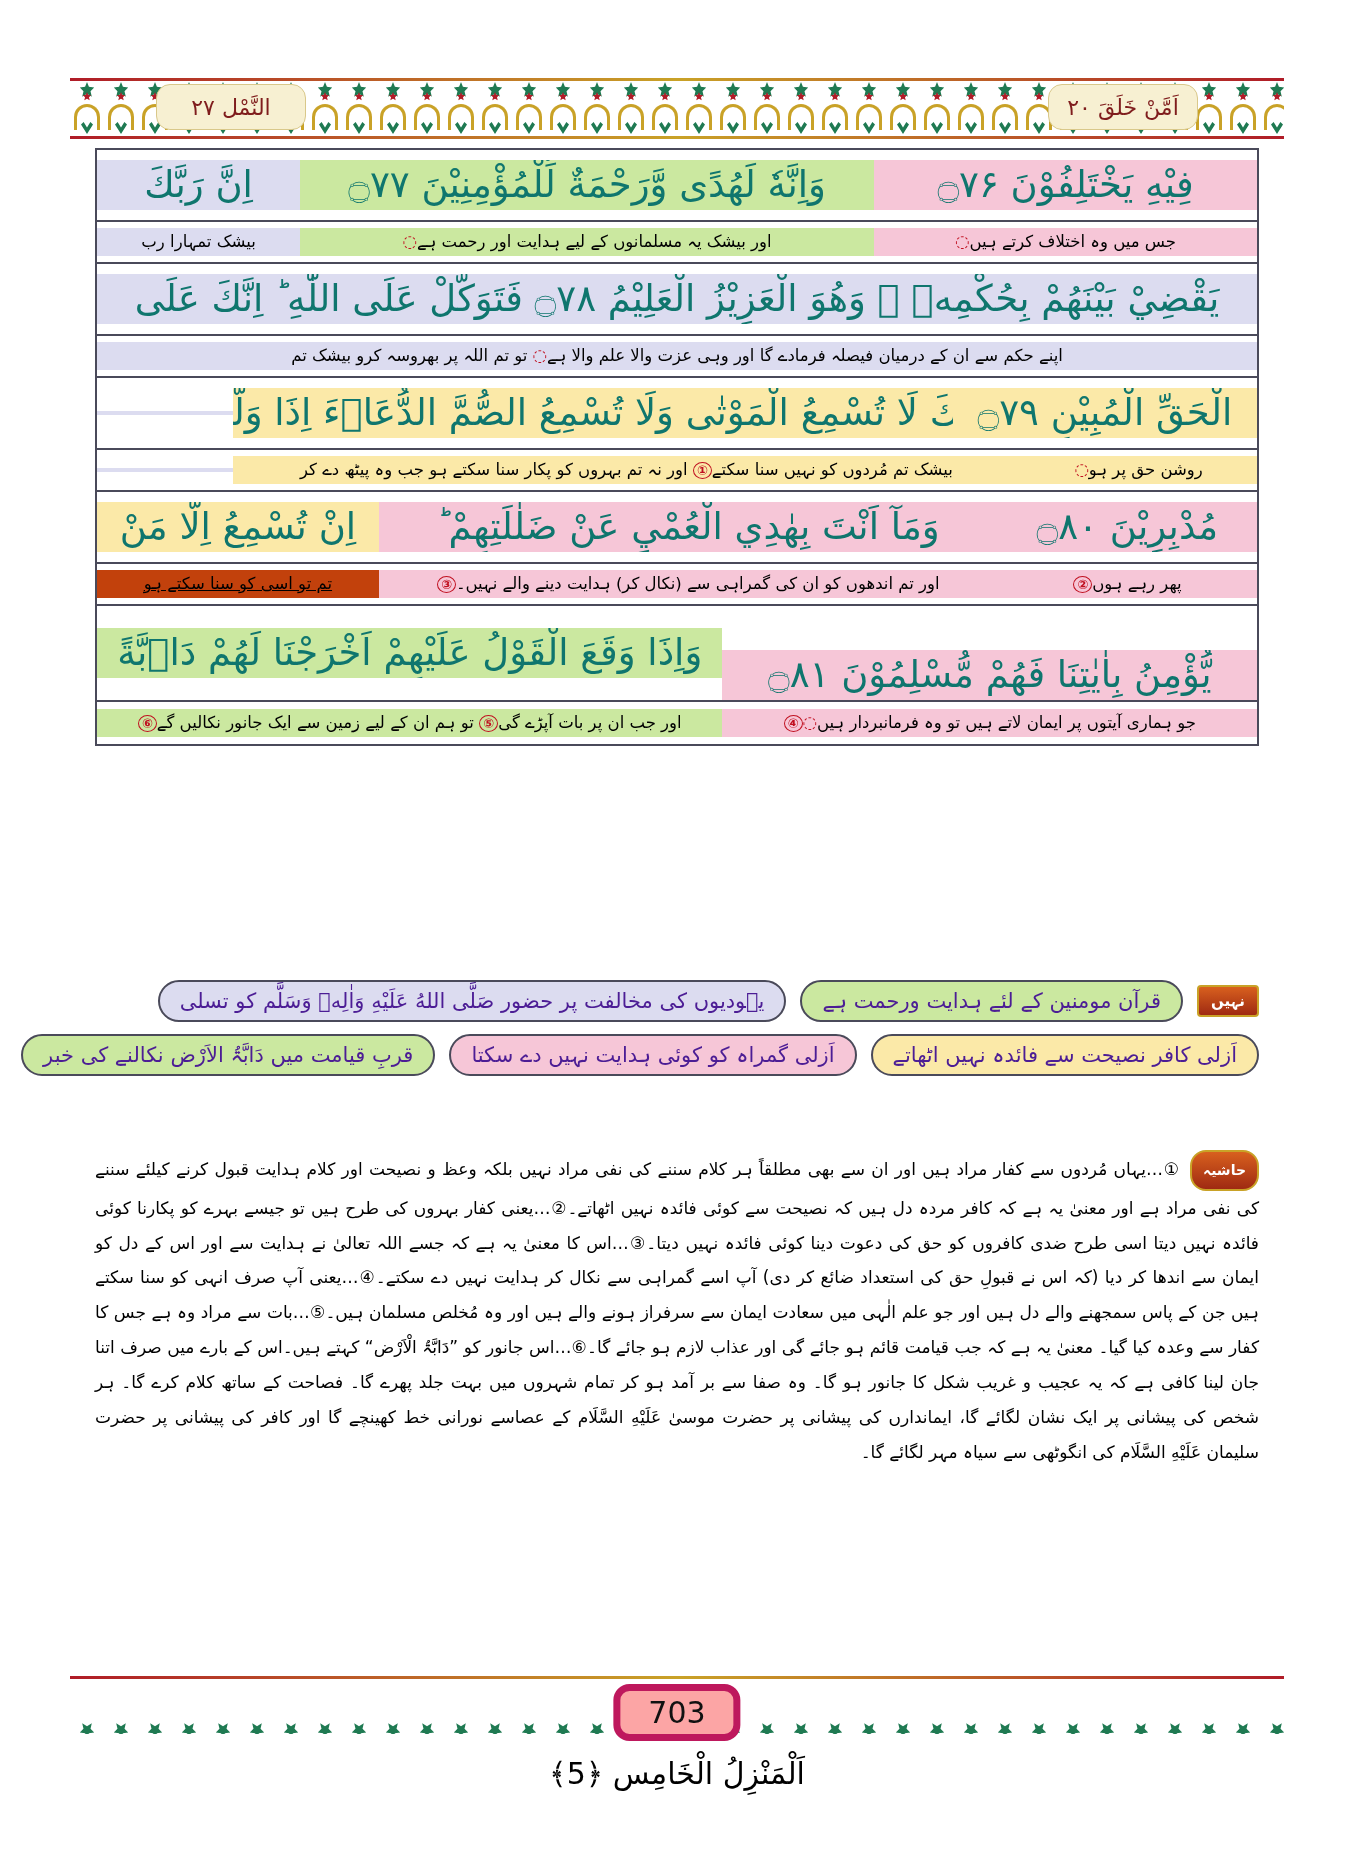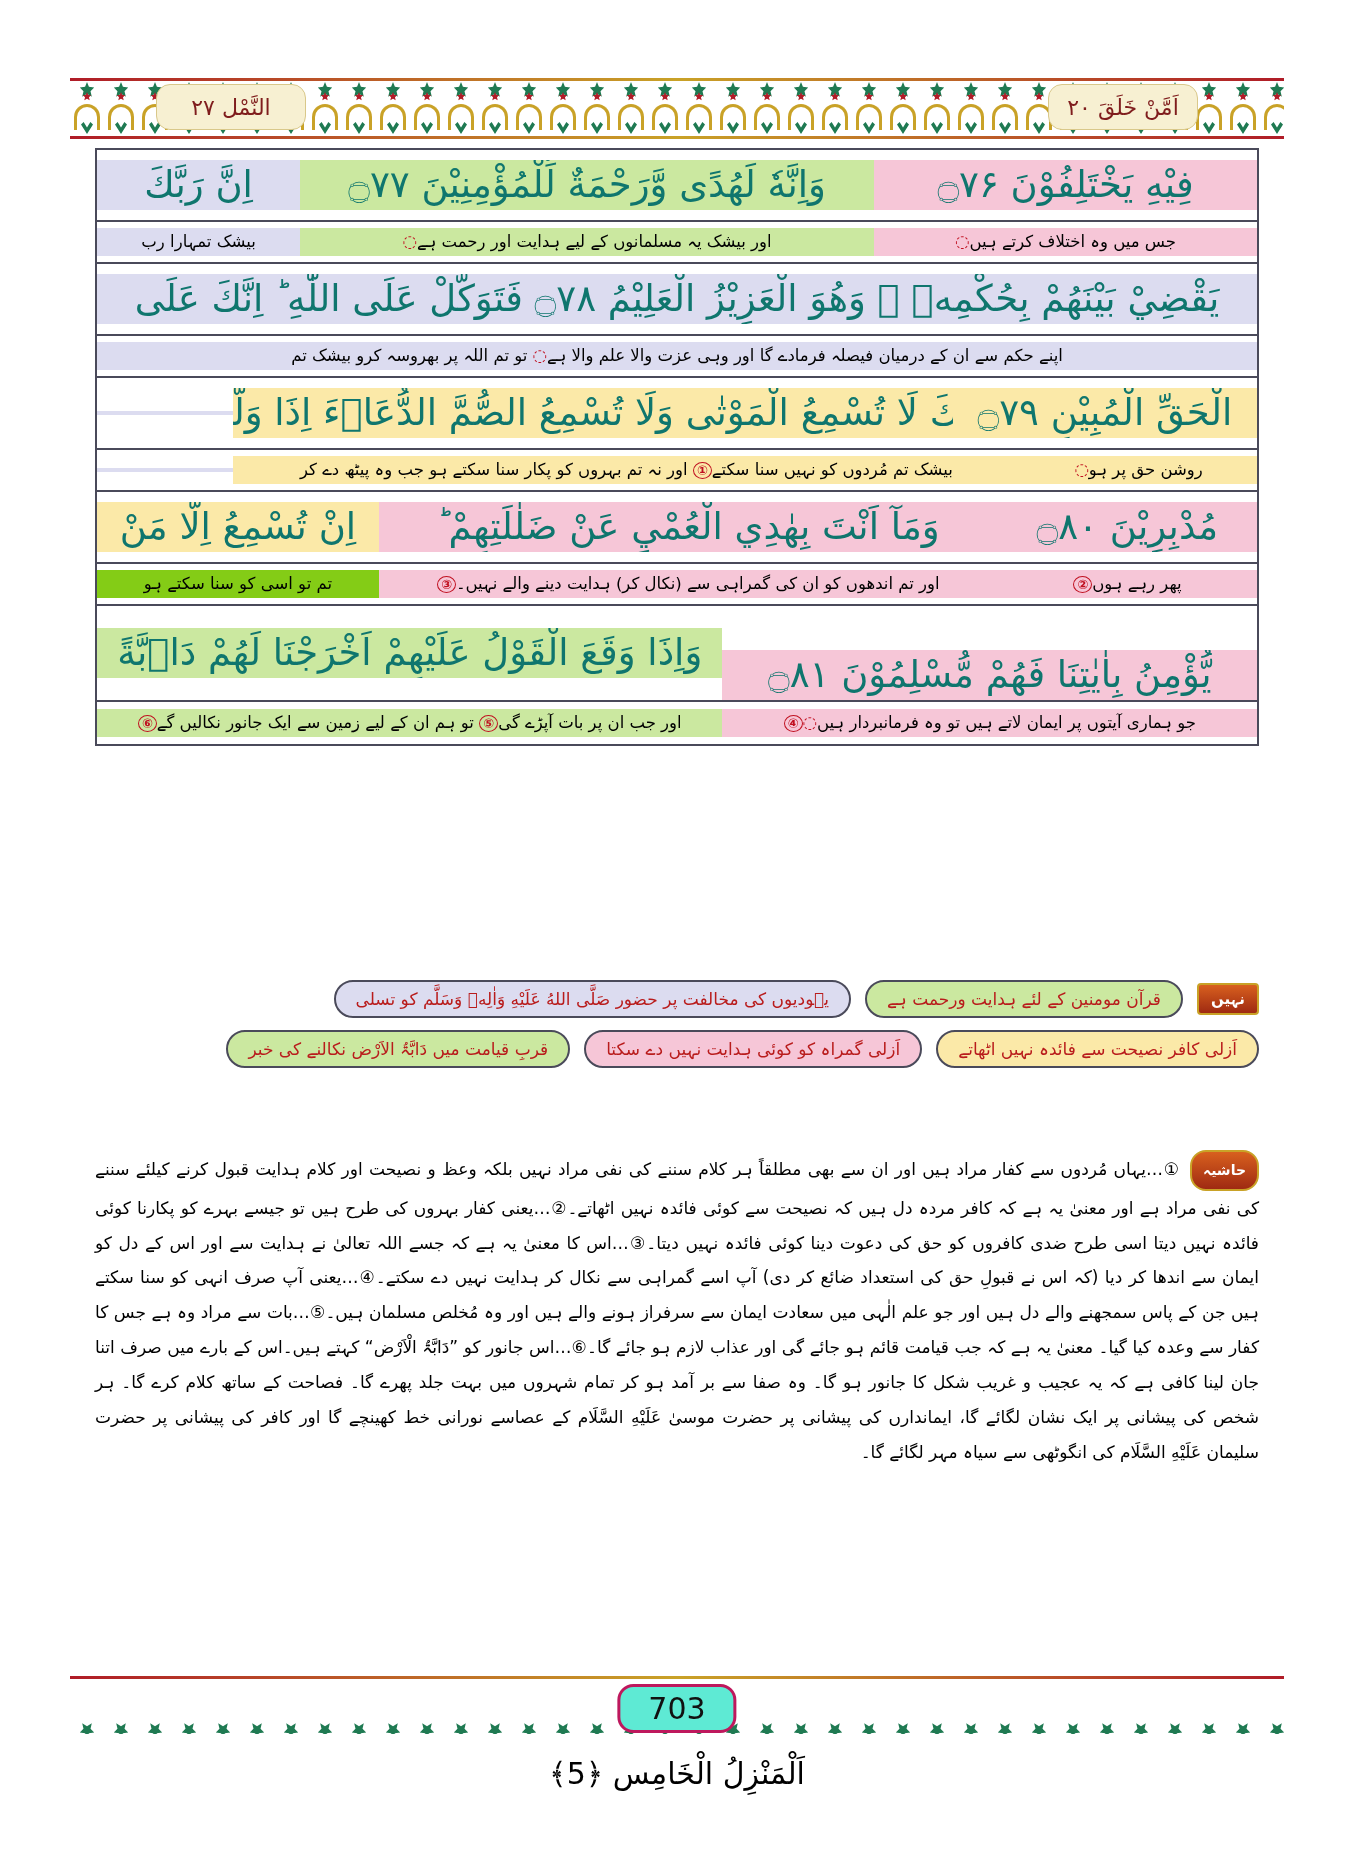--- a/index.html
+++ b/index.html
@@ -171,24 +171,24 @@
     border-radius:4px;
     padding:5px 12px;
     border:2px solid #c9a227;
     direction:rtl;
     white-space:nowrap;
   }
   .pill {
     border:2px solid #4a4a5a;
     border-radius:22px;
     padding:7px 20px;
-    font-size:17px;
+    font-size:21px;
     direction:rtl;
     white-space:nowrap;
-    color:#b91c1c;
+    color:#4c1d95;
   }
 
   
   .hashia {
     position:absolute;
     left:95px; right:95px;
     top:1150px;
     direction:rtl;
   }
   .hashia-badge {
@@ -210,22 +210,22 @@
     color:#000;
     direction:rtl;
   }
 
   
   .footer-orn { position:absolute; left:0; right:0; top:1676px; }
   .pagebox {
     position:absolute;
     top:1684px;
     left:50%; transform:translateX(-50%);
-    background:#5eead4;
-    border:3px solid #be185d;
+    background:#fca5a5;
+    border:7px solid #be185d;
     border-radius:16px;
     padding:4px 28px;
     font-size:30px;
     color:#111;
     z-index:6;
   }
   .manzil {
     position:absolute;
     top:1756px;
     left:0; right:0;
@@ -465,21 +465,21 @@
           <div class="ar-txt">اِنْ تُسْمِعُ اِلَّا مَنْ</div>
         </div>
       </div>
       <div class="ur-row">
         <div class="seg" style="background: rgb(246, 198, 215); flex: 2.2 1 0px;">
           <div class="ur-txt">پھر رہے ہوں<span class="fn">②</span></div>
         </div>
         <div class="seg" style="background: rgb(246, 198, 215); flex: 5.4 1 0px;">
           <div class="ur-txt">اور تم اندھوں کو ان کی گمراہی سے (نکال کر) ہدایت دینے والے نہیں۔<span class="fn">③</span></div>
         </div>
-        <div class="seg" style="background: #84cc16; flex: 2.4 1 0px;">
+        <div class="seg" style="background: #c2410c; flex: 2.4 1 0px; text-decoration: underline;">
           <div class="ur-txt">تم تو اسی کو سنا سکتے ہو</div>
         </div>
       </div>
       <div class="ar-row">
         <div class="seg" style="background: rgb(246, 198, 215); flex: 4.6 1 0px; margin-top: 44px;">
           <div class="ar-txt">يُّؤْمِنُ بِاٰيٰتِنَا فَهُمْ مُّسْلِمُوْنَ ۝۸۱</div>
         </div>
         <div class="seg" style="background: rgb(203, 232, 160); flex: 5.4 1 0px;">
           <div class="ar-txt">وَاِذَا وَقَعَ الْقَوْلُ عَلَيْهِمْ اَخْرَجْنَا لَهُمْ دَاۗبَّةً</div>
         </div>

